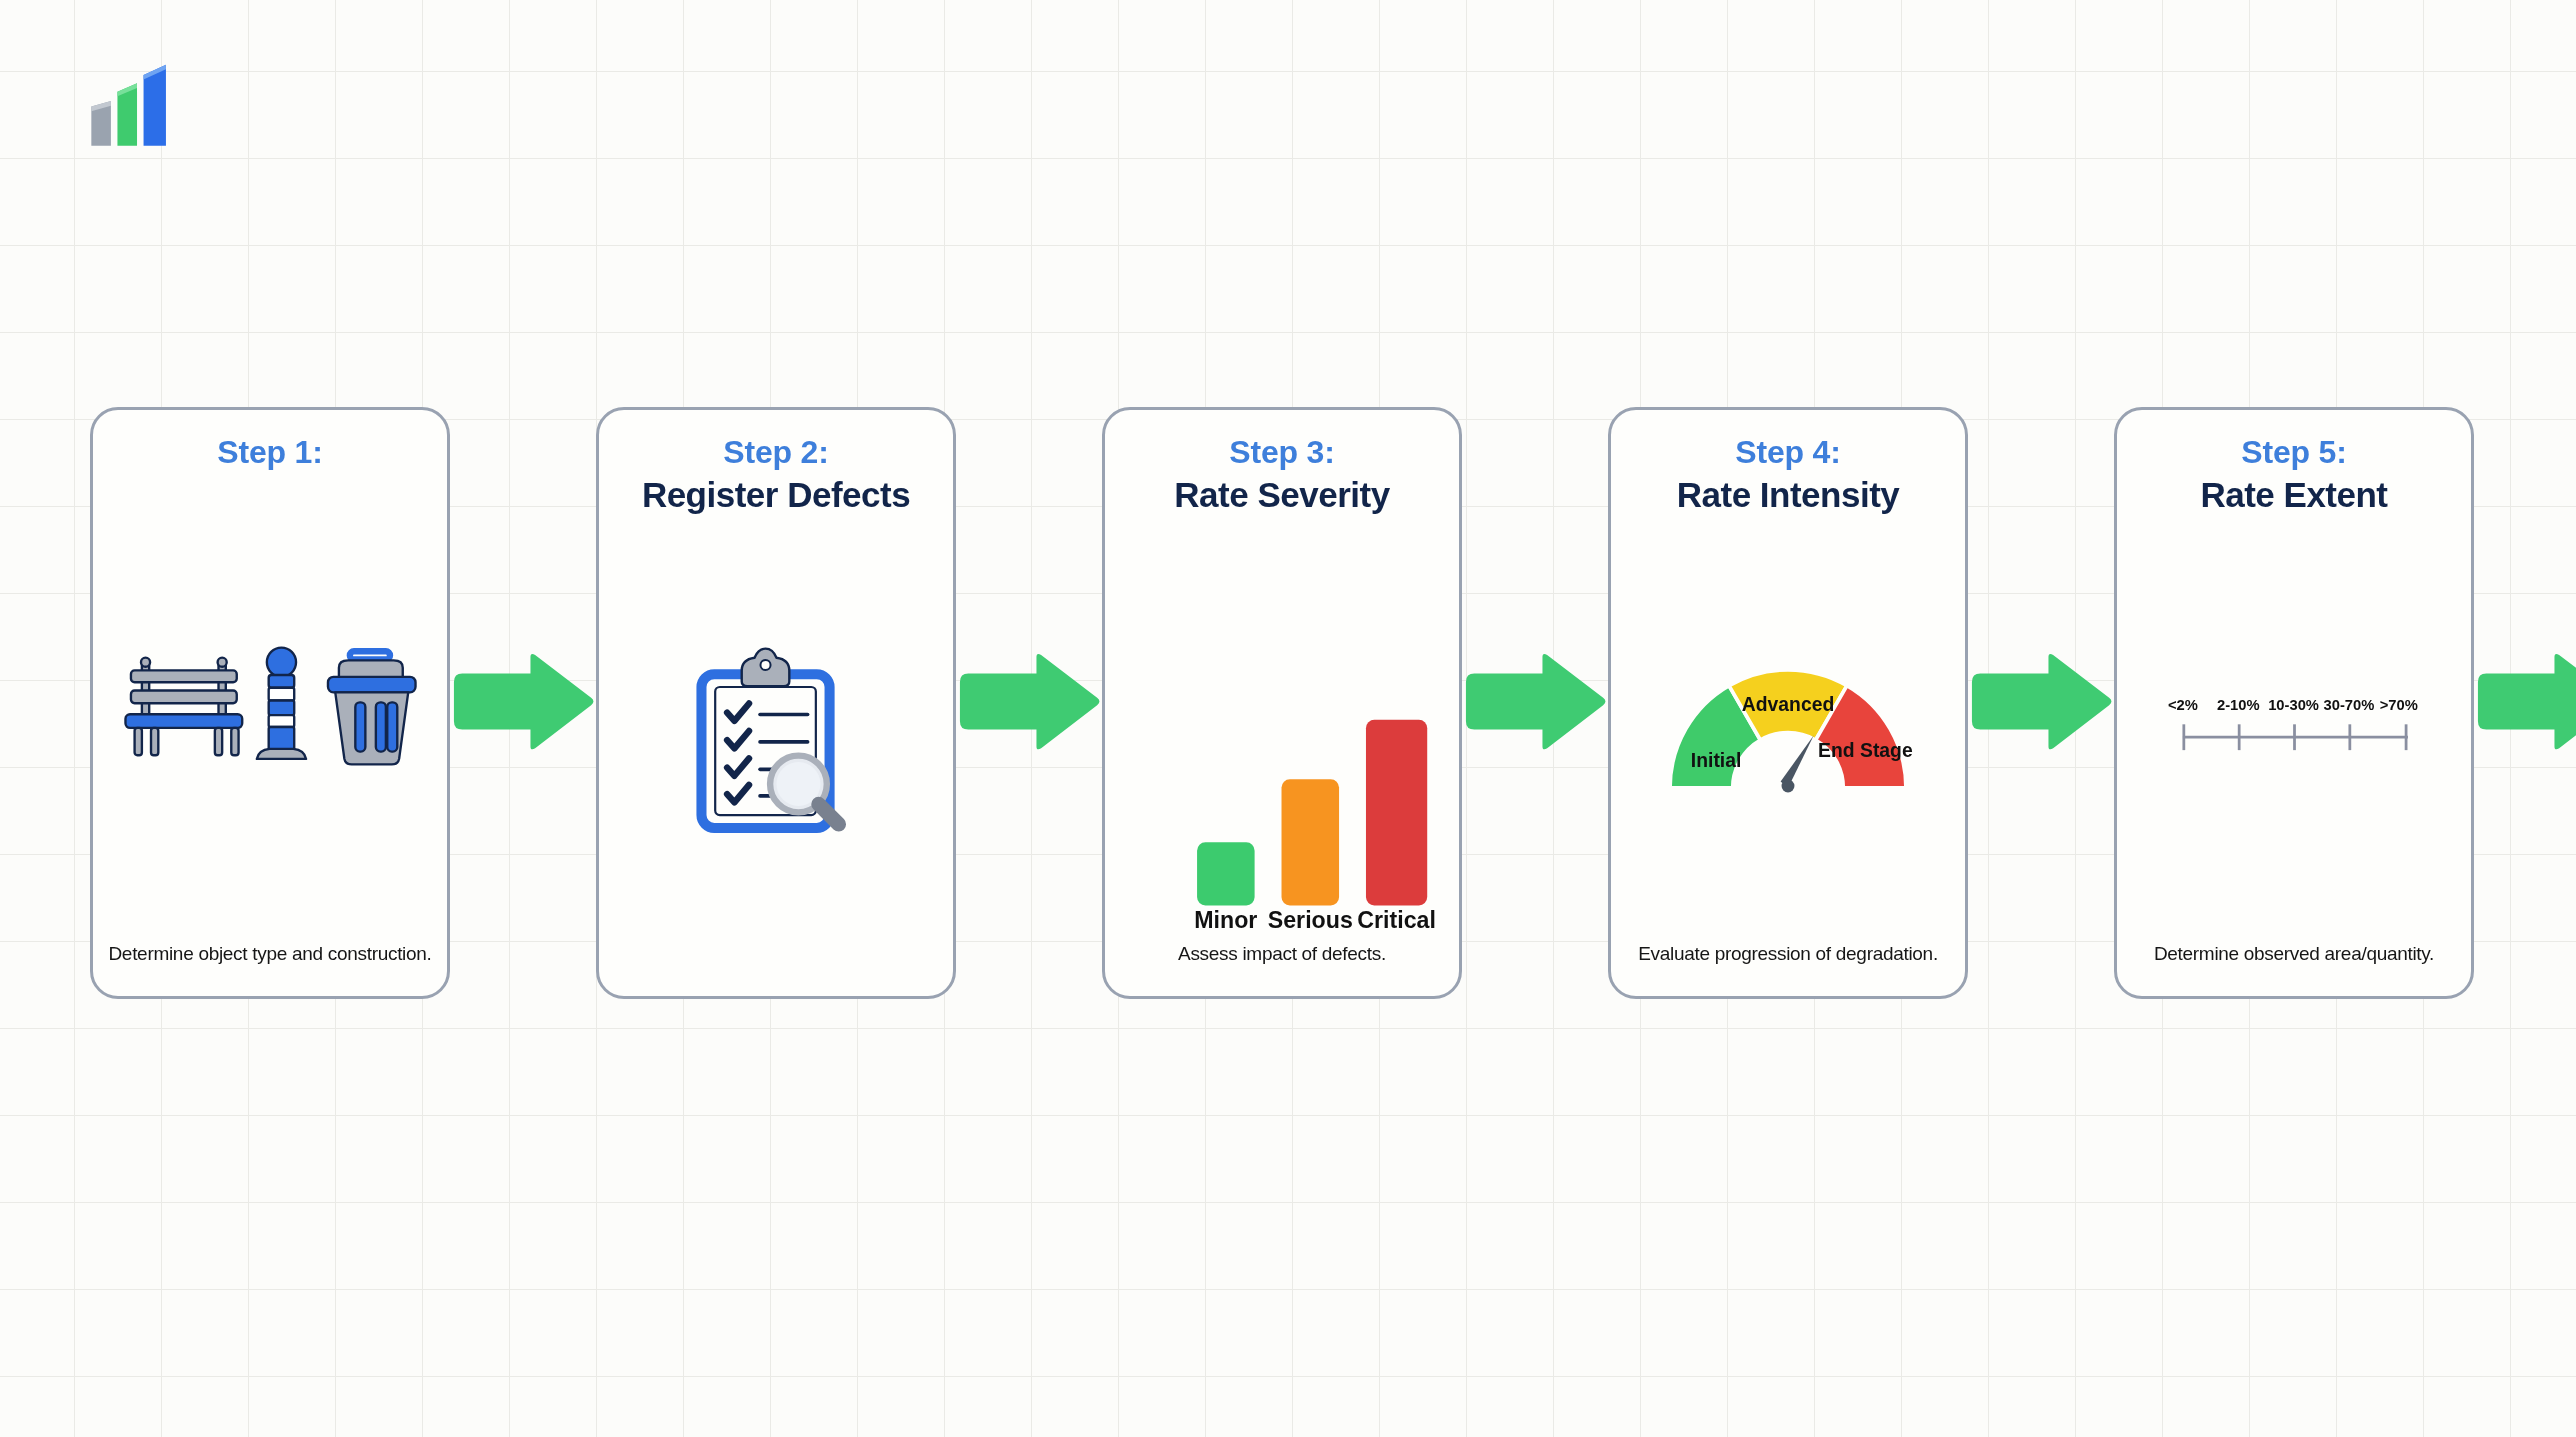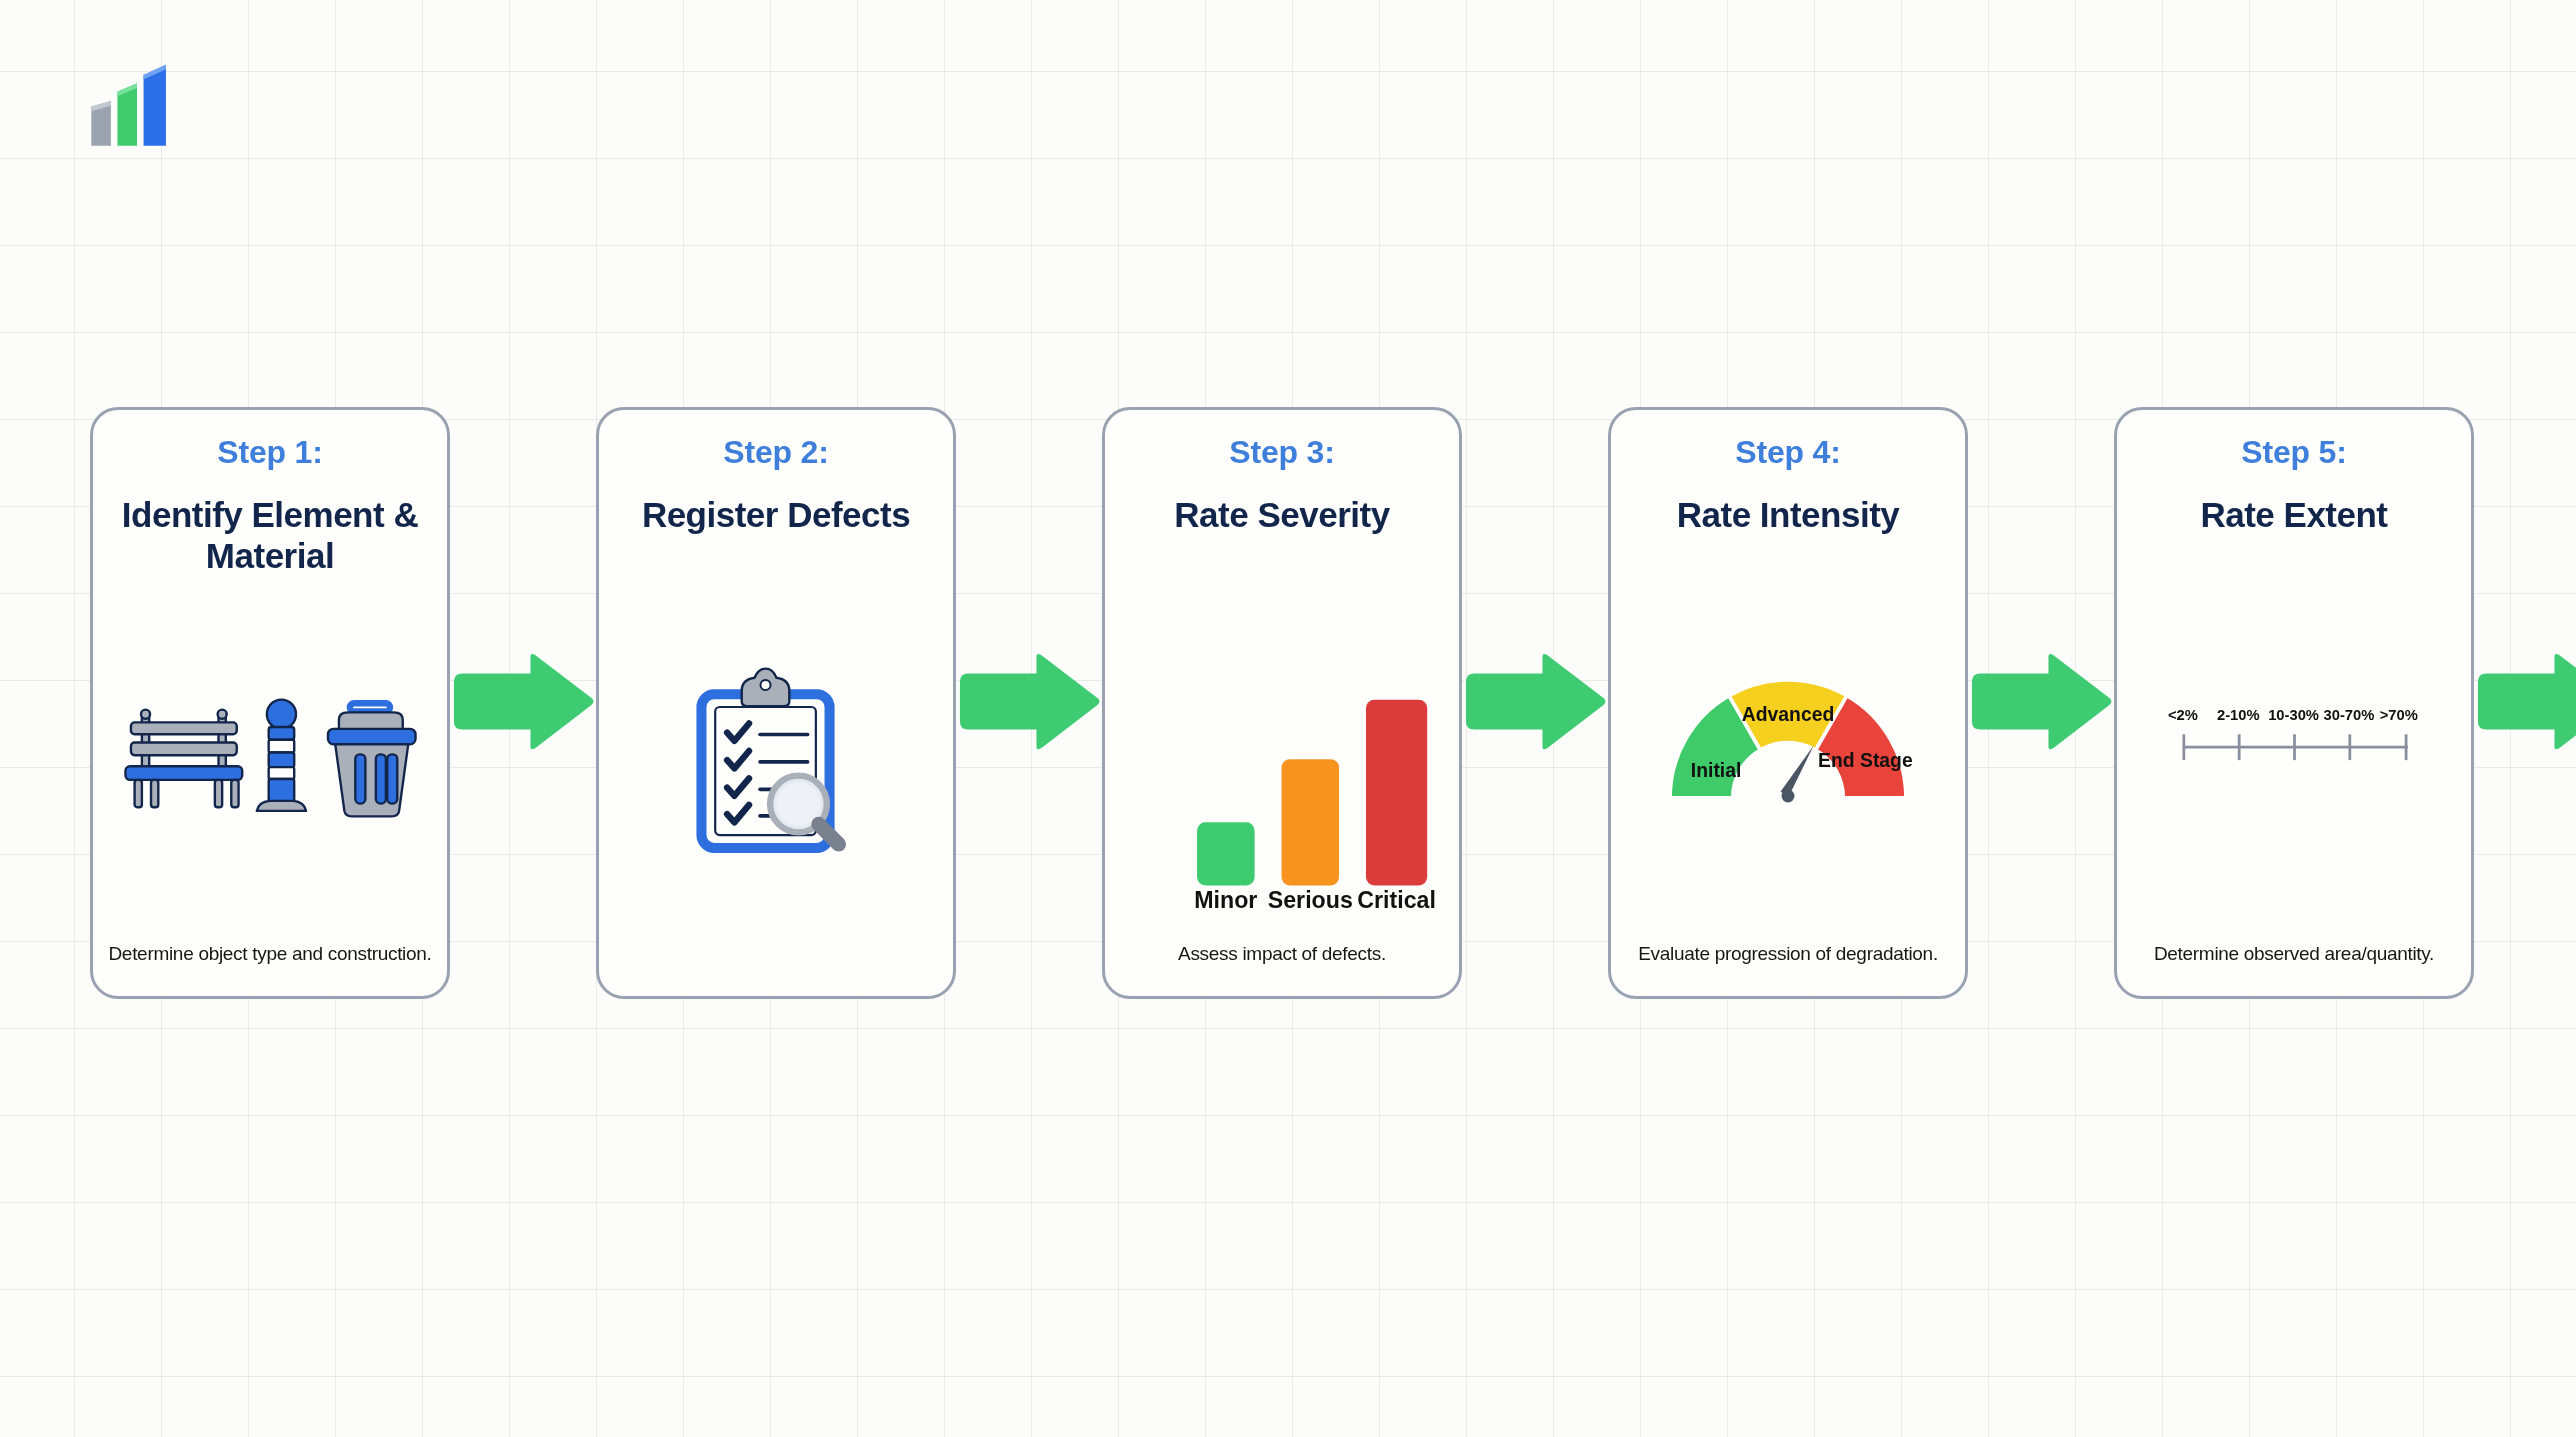--- a/index.html
+++ b/index.html
@@ -47,21 +47,20 @@
     position: relative;
     flex: 0 0 360px;
     background: #FEFEFC;
     border: 3.3px solid #99A2B1;
     border-radius: 28px;
     display: flex;
     flex-direction: column;
     align-items: center;
     padding: 24px 15px 17px;
     z-index: 2;
-    gap: 20px;
   }
 
   .gap {
     flex: 1 1 auto;
     position: relative;
     z-index: 3;
     display: flex;
     align-items: center;
     justify-content: center;
   }
@@ -128,21 +127,20 @@
     <path d="M10 56 L31 50 L31 55 L10 61 Z" fill="#C2C8D0"></path>
     <path d="M38 40 L59 31 L59 36 L38 45 Z" fill="#77E09A"></path>
     <path d="M66 22 L90 11 L90 16 L66 27 Z" fill="#6FA4F2"></path>
   </svg>
 </div>
 
 <div class="flow">
 
   <div class="card card-1">
     <div class="step-label">Step 1:</div>
-    <div class="step-title">Identify Element &amp; Material</div>
     <div class="card-art">
       <svg viewBox="0 0 330 140" width="301" height="128">
         <g stroke="#12254A" stroke-width="2.6" stroke-linejoin="round">
 
           <rect x="24" y="22" width="8" height="62" rx="3" fill="#AAB0BA"></rect>
           <rect x="108" y="22" width="8" height="62" rx="3" fill="#AAB0BA"></rect>
           <circle cx="28" cy="22" r="5" fill="#AAB0BA"></circle>
           <circle cx="112" cy="22" r="5" fill="#AAB0BA"></circle>
           <rect x="12" y="31" width="116" height="13" rx="4" fill="#AAB0BA"></rect>
           <rect x="12" y="53" width="116" height="14" rx="4" fill="#AAB0BA"></rect>

